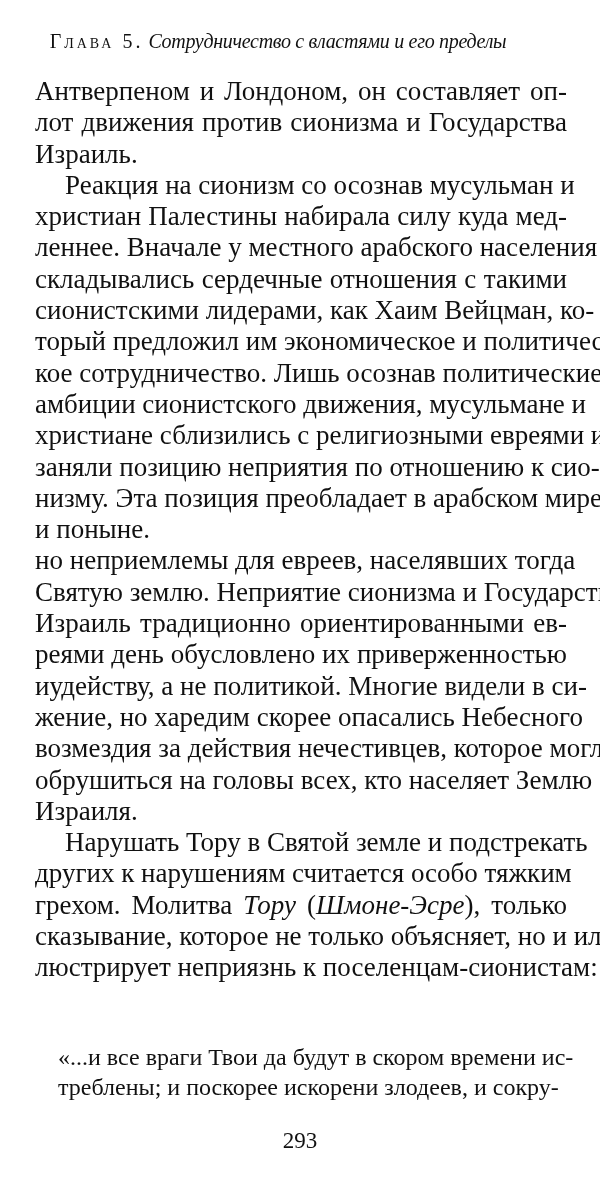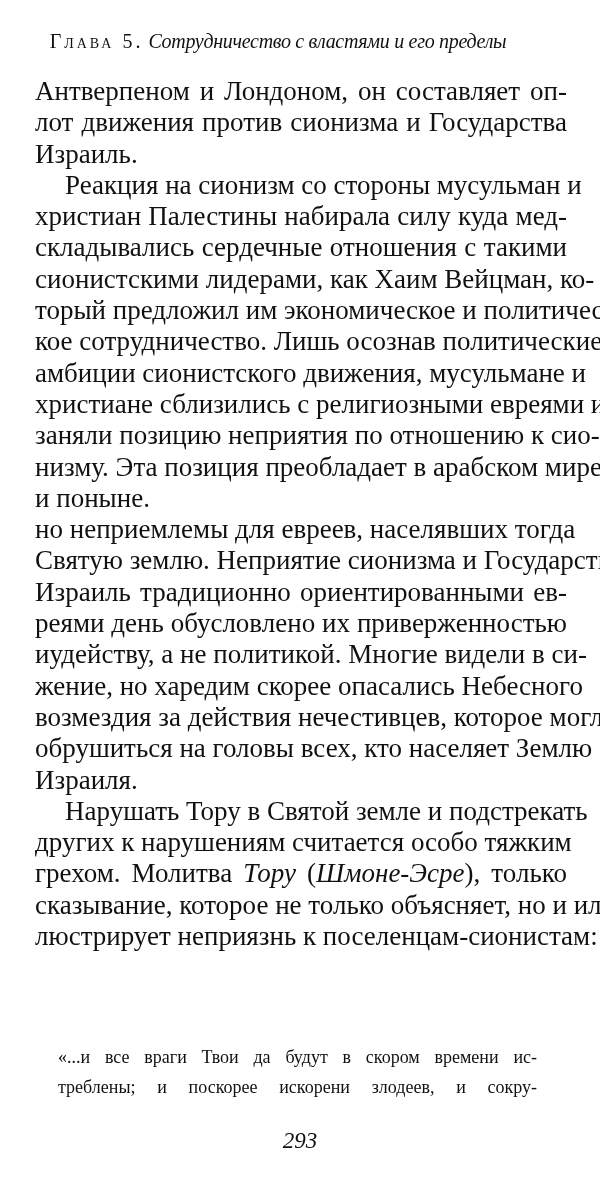--- a/index.html
+++ b/index.html
@@ -54,54 +54,54 @@
   }
   .line.indent {
     padding-left: 30px;
   }
   .line em { font-style: italic; }
   .quote {
     position: absolute;
     left: 58px;
     top: 1042px;
     width: 479px;
-    font-size: 18px;
+    font-size: 24px;
     line-height: 30px;
   }
   .quote .line { height: 30px; }
   .page-number {
     position: absolute;
     left: 0;
     width: 600px;
     top: 1128px;
     text-align: center;
     font-size: 23px;
     line-height: 26px;
-    font-style: italic;
   }
 </style>
 </head>
 <body>
 
 <div class="running-head">
   <span class="chap">Глава 5.</span>
   <span class="title">Сотрудничество с властями и его пределы</span>
 </div>
 
 <div class="body-text">
 
   <div>
     <span class="line">Антверпеном и Лондоном, он составляет оп-</span>
     <span class="line">лот движения против сионизма и Государства</span>
     <span class="line last">Израиль.</span>
   </div>
 
   <div>
-    <span class="line indent">Реакция на сионизм со стороны мусульман и</span>
+    <span class="line indent">Реакция на сионизм со осознав мусульман и</span>
     <span class="line">христиан Палестины набирала силу куда мед-</span>
+    <span class="line">леннее. Вначале у местного арабского населения</span>
     <span class="line">складывались сердечные отношения с такими</span>
     <span class="line">сионистскими лидерами, как Хаим Вейцман, ко-</span>
     <span class="line">торый предложил им экономическое и политичес-</span>
     <span class="line">кое сотрудничество. Лишь осознав политические</span>
     <span class="line">амбиции сионистского движения, мусульмане и</span>
     <span class="line">христиане сблизились с религиозными евреями и</span>
     <span class="line">заняли позицию неприятия по отношению к сио-</span>
     <span class="line">низму. Эта позиция преобладает в арабском мире</span>
     <span class="line last">и поныне.</span>
   </div>

